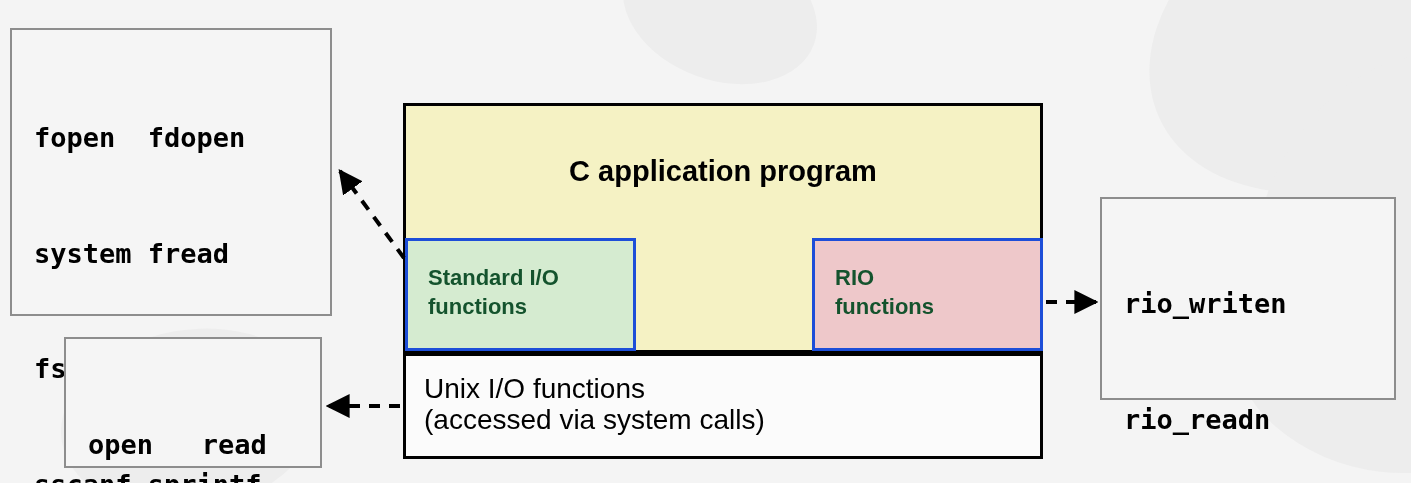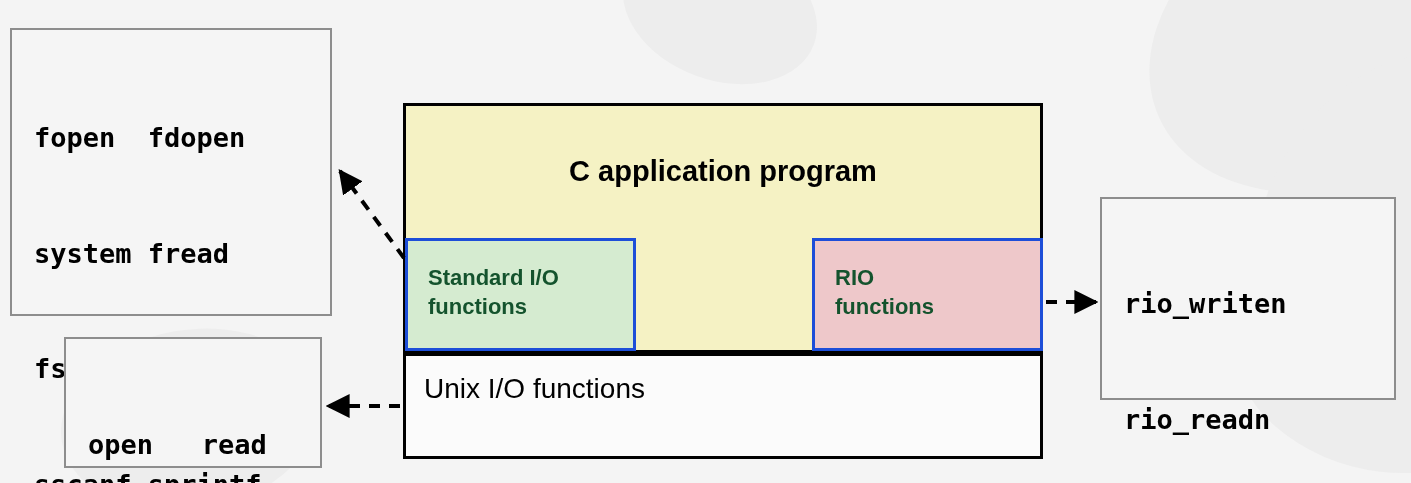--- a/index.html
+++ b/index.html
@@ -161,20 +161,21 @@
   <div>functions</div>
 </div>
 
 <div class="inner-box" id="rio-inner">
   <div>RIO</div>
   <div>functions</div>
 </div>
 
 <div id="unixio-box">
   <div>Unix I/O functions</div>
+  <div>(accessed via system calls)</div>
 </div>
 
 <svg class="arrow-svg" id="arrow-stdio">
   <defs>
     <marker id="ah" viewBox="0 0 10 10" refX="9" refY="5" markerWidth="6" markerHeight="6" orient="auto-start-reverse">
       <path d="M 0 0 L 10 5 L 0 10 z" fill="#000"></path>
     </marker>
   </defs>
   <line x1="404" y1="258" x2="340" y2="171" stroke="#000" stroke-width="4" stroke-dasharray="11,9" marker-end="url(#ah)"></line>
   <line x1="1046" y1="302" x2="1096" y2="302" stroke="#000" stroke-width="4" stroke-dasharray="11,9" marker-end="url(#ah)"></line>

